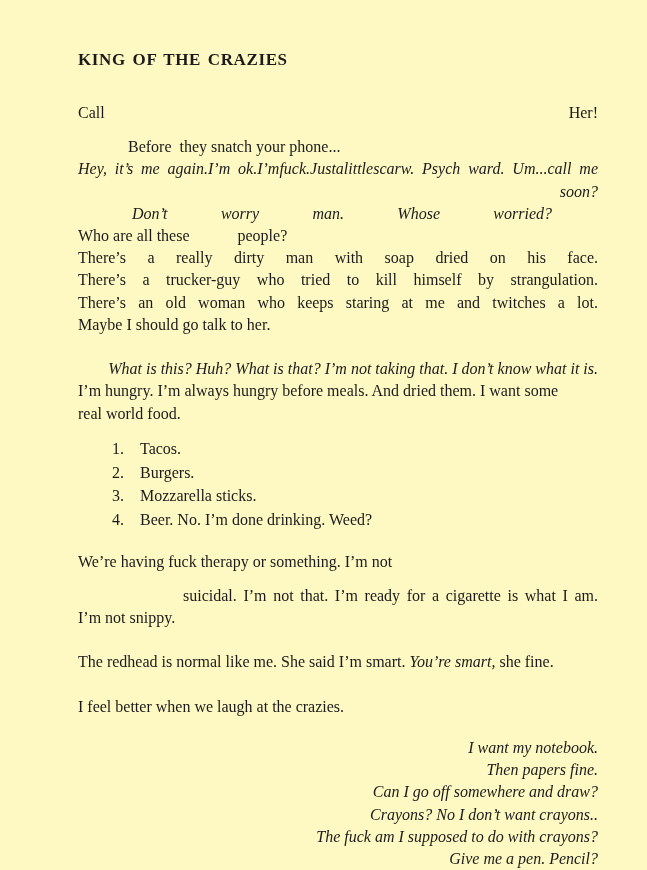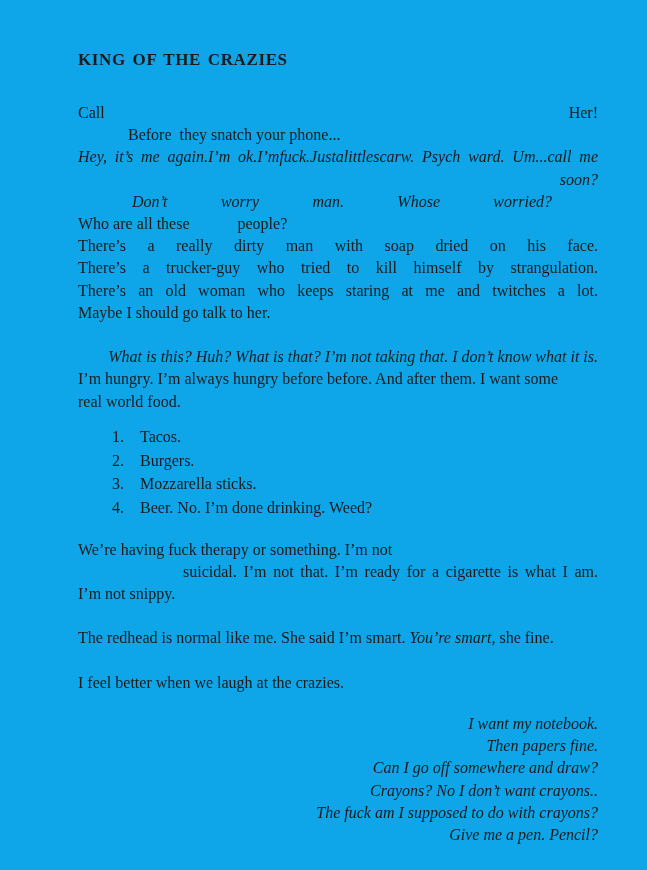--- a/index.html
+++ b/index.html
@@ -13,42 +13,42 @@
     overflow: hidden;
     font-family: "Liberation Serif", "DejaVu Serif", serif;
     font-size: 16px;
     color: #1b1b1b;
   }
   .page {
     box-sizing: border-box;
     width: 647px;
     height: 870px;
     padding: 48px 49px 0 78px;
-    background: #0ea5e9;
+    background: #fef9c3;
   }
   .doc-title {
     font-weight: bold;
     font-size: 17px;
     letter-spacing: 0.6px;
     line-height: 24px;
     word-spacing: 2px;
   }
   .line {
     line-height: 22.2px;
     min-height: 22.2px;
   }
   
   .jl {
     text-align: justify;
     text-align-last: justify;
   }
   .it { font-style: italic; text-align: right; }
-  .ind-before { padding-left: 50px; }
+  .ind-before { padding-left: 50px; margin-top: 12px; }
   .ind-worry  { padding-left: 54px; padding-right: 46px; }
-  .ind-suicidal { padding-left: 105px; }
+  .ind-suicidal { padding-left: 105px; margin-top: 12px; }
   .sp-title { height: 30px; }
   .sp-line  { height: 22.2px; }
   .sp-small { height: 19px; }
   ol.food-list {
     margin: 12px 0 0 0;
     padding-left: 50px;
   }
   ol.food-list li {
     line-height: 23.7px;
     padding-left: 12px;
@@ -69,21 +69,21 @@
   <div class="line it jl ind-worry">Don’t&nbsp;worry&nbsp;man. Whose worried?</div>
   <div class="line">Who are all these&nbsp;&nbsp;&nbsp;&nbsp;&nbsp;&nbsp;&nbsp;&nbsp;&nbsp;&nbsp;&nbsp; people?</div>
   <div class="line jl">There’s&nbsp;a really dirty&nbsp;man with&nbsp;soap dried&nbsp;on&nbsp;his face.</div>
   <div class="line jl">There’s&nbsp;a trucker-guy who&nbsp;tried&nbsp;to&nbsp;kill himself&nbsp;by strangulation.</div>
   <div class="line jl">There’s an old woman who keeps staring at&nbsp;me and twitches a lot.</div>
   <div class="line">Maybe I should go talk to her.</div>
 
   <div class="sp-line"></div>
 
   <div class="line it">What is this? Huh? What is that? I’m not taking that. I don’t know what it is.</div>
-  <div class="line">I’m hungry. I’m always hungry before before. And after them. I want some</div>
+  <div class="line">I’m hungry. I’m always hungry before meals. And dried them. I want some</div>
   <div class="line">real world food.</div>
 
   <ol class="food-list">
     <li class="list-item">Tacos.</li>
     <li class="list-item">Burgers.</li>
     <li class="list-item">Mozzarella sticks.</li>
     <li class="list-item">Beer. No. I’m done drinking. Weed?</li>
   </ol>
 
   <div class="sp-small"></div>

